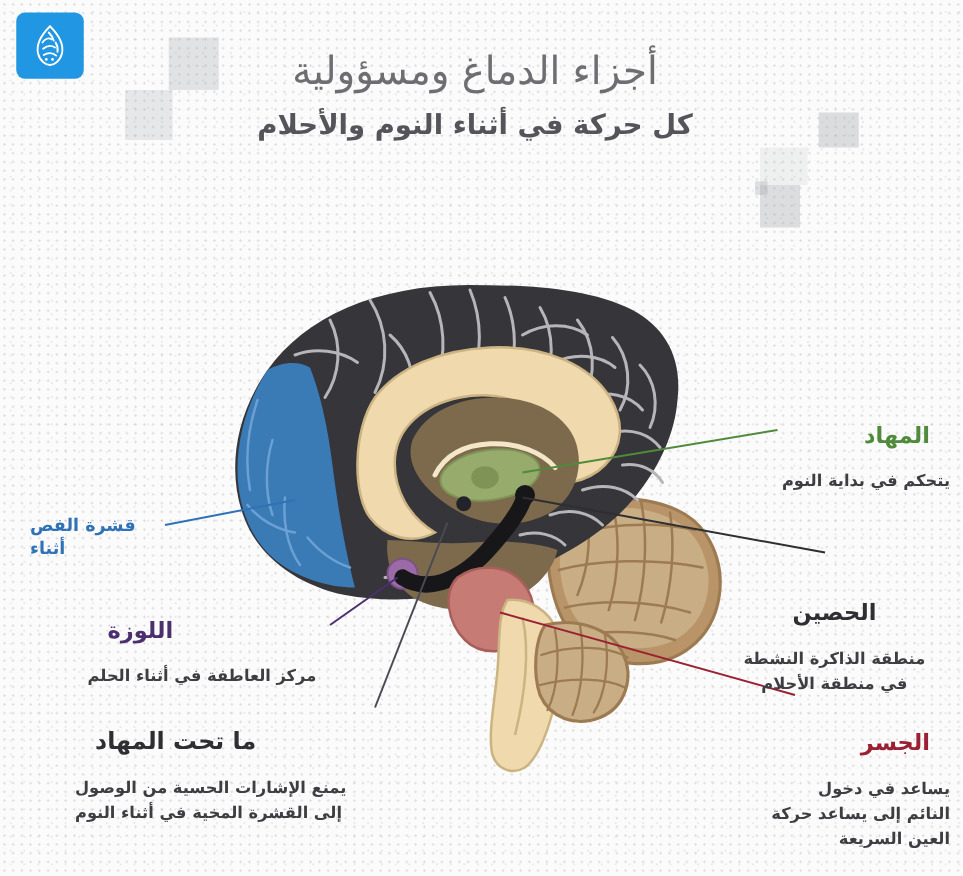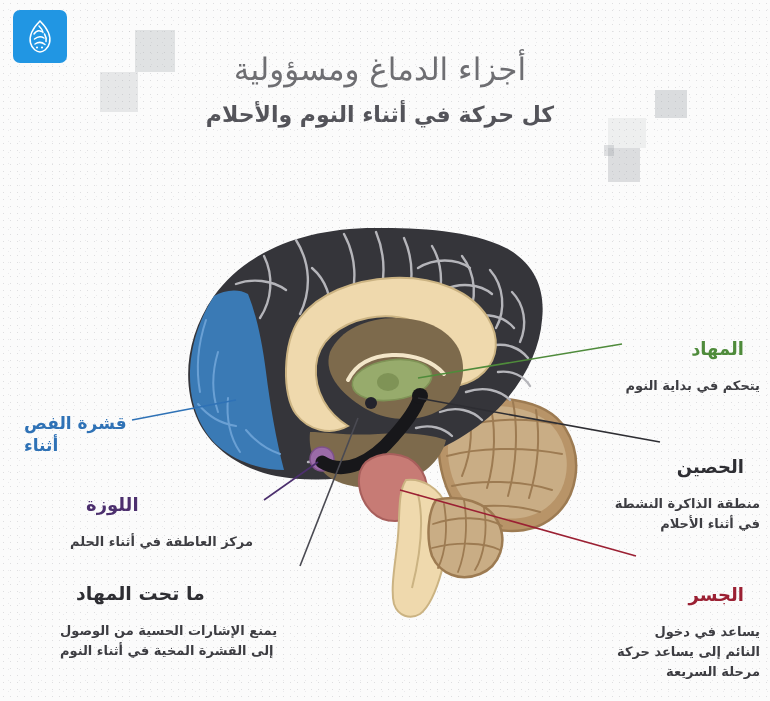--- a/index.html
+++ b/index.html
@@ -34,21 +34,21 @@
     right: 180px;
     width: 420px;
     text-align: center;
   }
   #page-title {
     font-size: 31px;
     font-weight: 300;
     color: #6e6e72;
     letter-spacing: 0.5px;
     line-height: 1.25;
-    margin: 12px;
+    margin: 0;
     white-space: nowrap;
   }
   #page-subtitle {
     font-size: 22px;
     font-weight: 700;
     color: #54545a;
     line-height: 1.3;
     margin: 10px 0 0 0;
     white-space: nowrap;
   }
@@ -90,28 +90,28 @@
     margin: 5px 0 0 0;
     font-size: 13px;
     font-weight: 600;
     color: #3d3d42;
     line-height: 1.55;
   }
 
   #callout-thalamus      { top: 322px; right: 10px;  text-align: right; width: 180px; }
   #callout-thalamus .callout-title { color: #4f8b3b; }
 
-  #callout-hippocampus   { top: 440px; right: 10px;  text-align: right; width: 185px; padding-left: 28px; }
+  #callout-hippocampus   { top: 464px; right: 10px;  text-align: center; width: 185px; padding-left: 28px; }
   #callout-hippocampus .callout-title { color: #2e2e33; }
 
   #callout-pons          { top: 568px; right: 10px;  text-align: right; width: 195px; }
   #callout-pons .callout-title { color: #9b2033; }
 
   #callout-prefrontal    { top: 396px; left: 8px;    text-align: left;  width: 160px; }
-  #callout-prefrontal .callout-title { color: #2f72b6; font-size: 17px; line-height: 1.3; }
+  #callout-prefrontal .callout-title { color: #2f72b6; font-size: 14px; line-height: 1.3; }
 
   #callout-amygdala      { top: 478px; left: 70px;   text-align: left;  width: 215px; }
   #callout-amygdala .callout-title { color: #4c2f6e; }
 
   #callout-hypothalamus  { top: 566px; left: 60px;   text-align: left;  width: 290px; }
   #callout-hypothalamus .callout-title { color: #2e2e33; font-size: 19px; }
 </style>
 </head>
 <body>
 
@@ -286,30 +286,30 @@
 
   <div class="callout" id="callout-thalamus">
     <p class="callout-title">المهاد</p>
     <p class="callout-desc">يتحكم في بداية النوم</p>
   </div>
 
   <div class="callout" id="callout-hippocampus">
     <p class="callout-title">الحصين</p>
     <p class="callout-desc">
       <span>منطقة الذاكرة النشطة</span><br>
-      <span>في أثناء الأحلام</span>
+      <span>في منطقة الأحلام</span>
     </p>
   </div>
 
   <div class="callout" id="callout-pons">
     <p class="callout-title">الجسر</p>
     <p class="callout-desc">
       <span>يساعد في دخول</span><br>
       <span>النائم إلى يساعد حركة</span><br>
-      <span>مرحلة السريعة</span>
+      <span>العين السريعة</span>
     </p>
   </div>
 
   <div class="callout" id="callout-prefrontal">
     <p class="callout-title two-line">
       <span>قشرة الفص</span><br>
       <span>أثناء</span>
     </p>
   </div>
 

